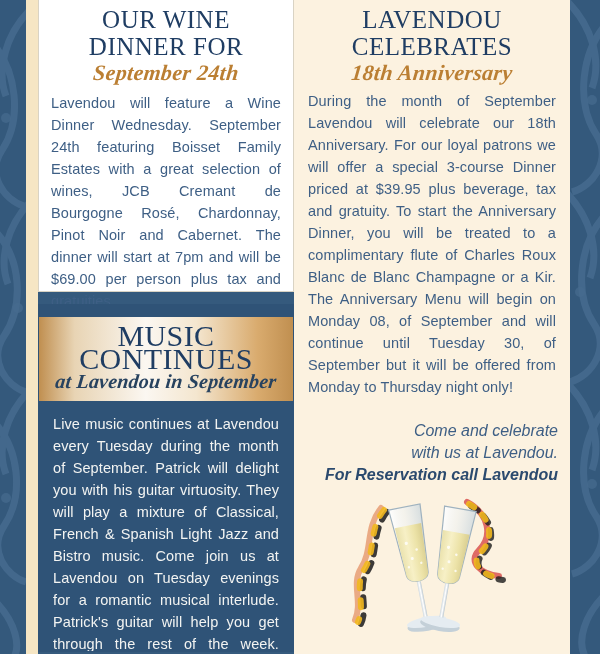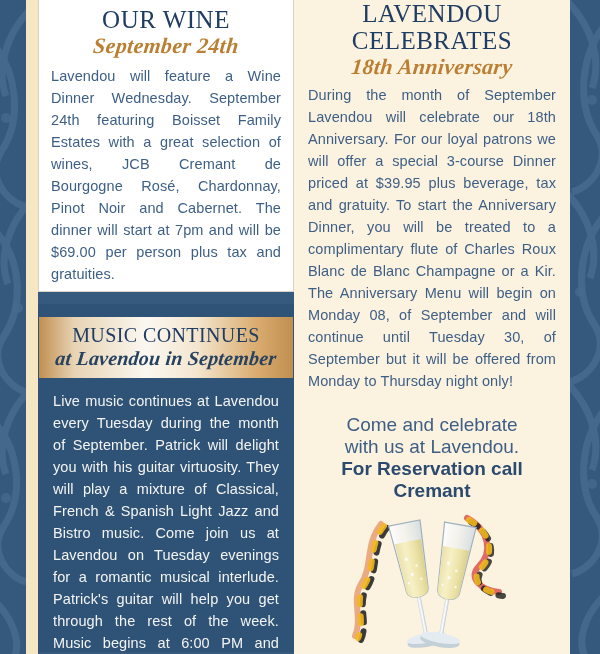--- a/index.html
+++ b/index.html
@@ -126,21 +126,21 @@
     font-size: 25px;
     line-height: 27px;
     letter-spacing: .5px;
     text-align: center;
     font-weight: normal;
   }
 
   .hdr-serif-sm {
     font-family: "Liberation Serif", serif;
     color: #1f3d63;
-    font-size: 20px;
+    font-size: 30px;
     line-height: 23px;
     letter-spacing: .4px;
     text-align: center;
     font-weight: normal;
   }
 
   .hdr-script {
     font-family: "Liberation Serif", serif;
     font-style: italic;
     font-weight: bold;
@@ -172,33 +172,34 @@
     text-align: justify;
     letter-spacing: .1px;
   }
 
   .body-text-light {
     color: #f3f4f2;
   }
 
   .wine-body { padding: 6px 12px 0 12px; }
 
-  .right-head-block { }
+  .right-head-block { padding-top: 6px; }
 
   .right-body {
     padding: 4px 2px 0 2px;
   }
 
   .closing {
-    text-align: center;
+    text-align: right;
     color: #3e5f85;
     font-family: "Liberation Sans", sans-serif;
-    font-size: 19px;
+    font-size: 16px;
     line-height: 22px;
     padding-top: 22px;
+    font-style: italic;
   }
   .closing .bold {
     font-weight: bold;
     color: #2b4a6e;
   }
 
   .glasses-wrap {
     text-align: center;
     padding-top: 6px;
   }
@@ -250,20 +251,21 @@
     </svg>
   </div>
   <div class="rail rail-right"></div>
 
   <div class="content clip">
 
     <div class="col-left">
 
       <div class="card-white card-wine">
         <div class="hdr-serif">OUR WINE</div>
+        <div class="hdr-serif">DINNER FOR</div>
         <div class="hdr-script">September 24th</div>
         <div class="wine-body">
           <p class="body-text">Lavendou will feature a Wine Dinner Wednesday. September 24th featuring Boisset Family Estates with a great selection of wines, JCB Cremant de Bourgogne Rosé, Chardonnay, Pinot Noir and Cabernet. The dinner will start at 7pm and will be $69.00 per person plus tax and gratuities.</p>
         </div>
       </div>
 
       <div class="card-music">
         <div class="music-top-bar"></div>
         <div class="music-header">
           <div class="hdr-serif-sm">MUSIC CONTINUES</div>
@@ -284,21 +286,21 @@
         <div class="hdr-script">18th Anniversary</div>
       </div>
 
       <div class="right-body">
         <p class="body-text">During the month of September Lavendou will celebrate our 18th Anniversary. For our loyal patrons we will offer a special 3-course Dinner priced at $39.95 plus beverage, tax and gratuity. To start the Anniversary Dinner, you will be treated to a complimentary flute of Charles Roux Blanc de Blanc Champagne or a Kir. The Anniversary Menu will begin on Monday  08, of September and will continue until Tuesday 30, of September but it will be offered from Monday to Thursday night only!</p>
       </div>
 
       <div class="closing">
         <div>Come and celebrate</div>
         <div>with us at Lavendou.</div>
-        <div class="bold">For Reservation call Cremant</div>
+        <div class="bold">For Reservation call Lavendou</div>
       </div>
 
       <div class="glasses-wrap">
         <svg width="170" height="150" viewBox="0 0 170 150">
           <defs>
             <linearGradient id="bubbly" x1="0" y1="0" x2="1" y2="0">
               <stop offset="0%" stop-color="#e8dfa6"></stop>
               <stop offset="35%" stop-color="#f7f0c4"></stop>
               <stop offset="70%" stop-color="#ece2a4"></stop>
               <stop offset="100%" stop-color="#d9cd8c"></stop>

